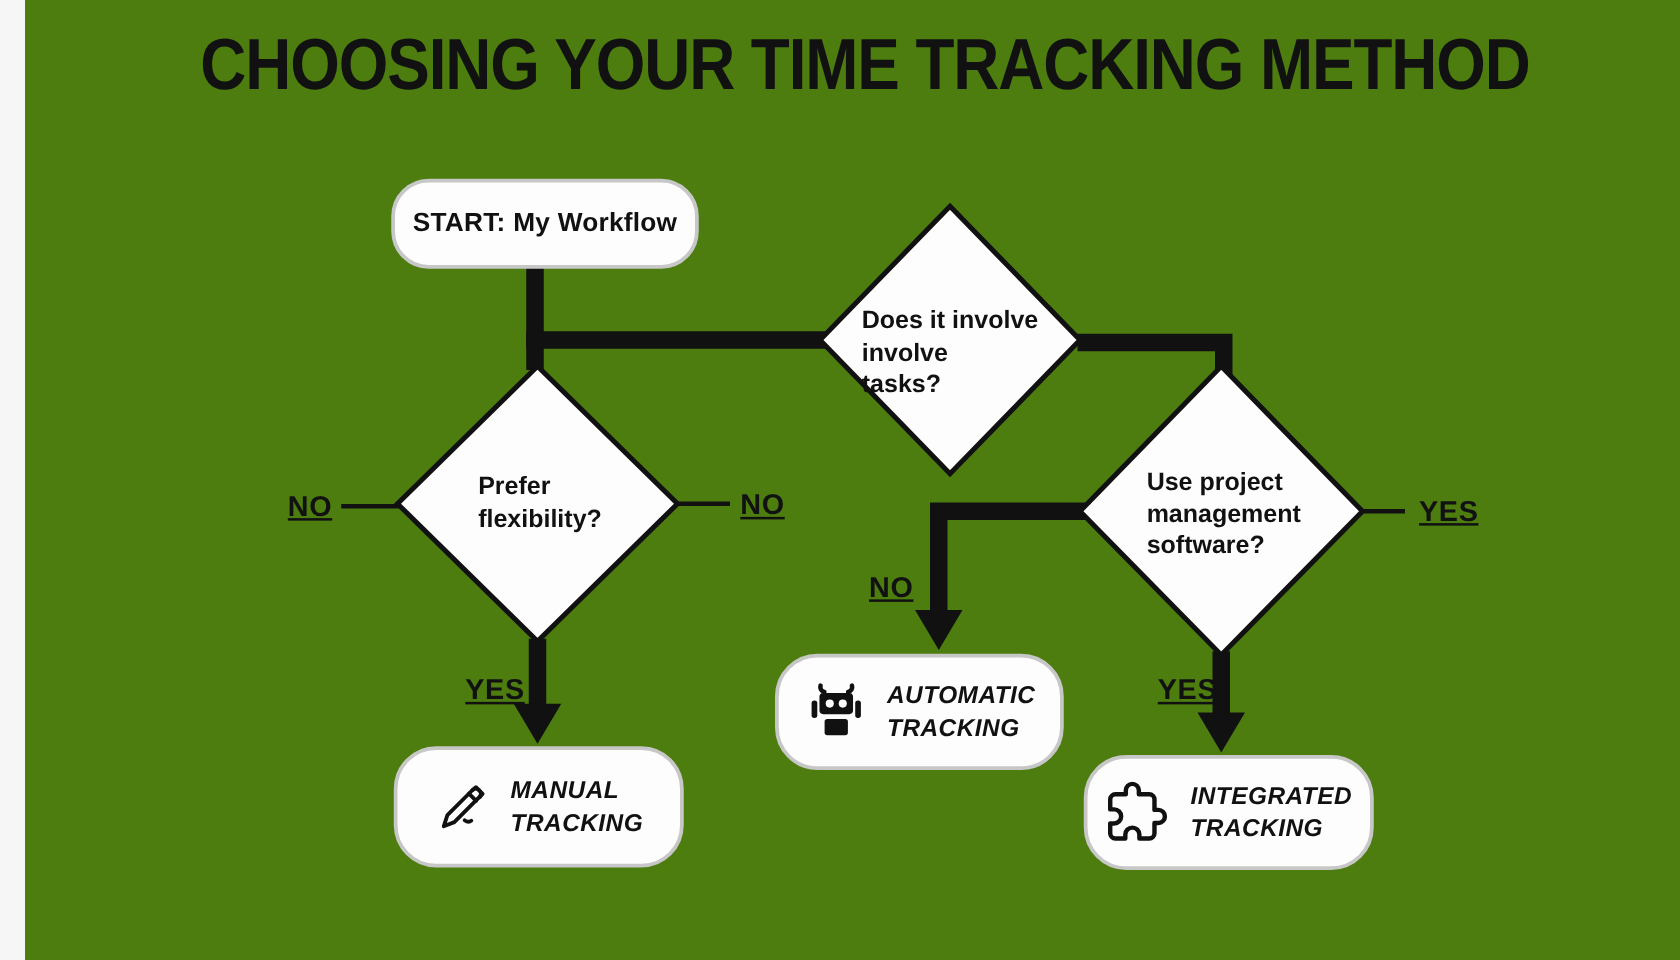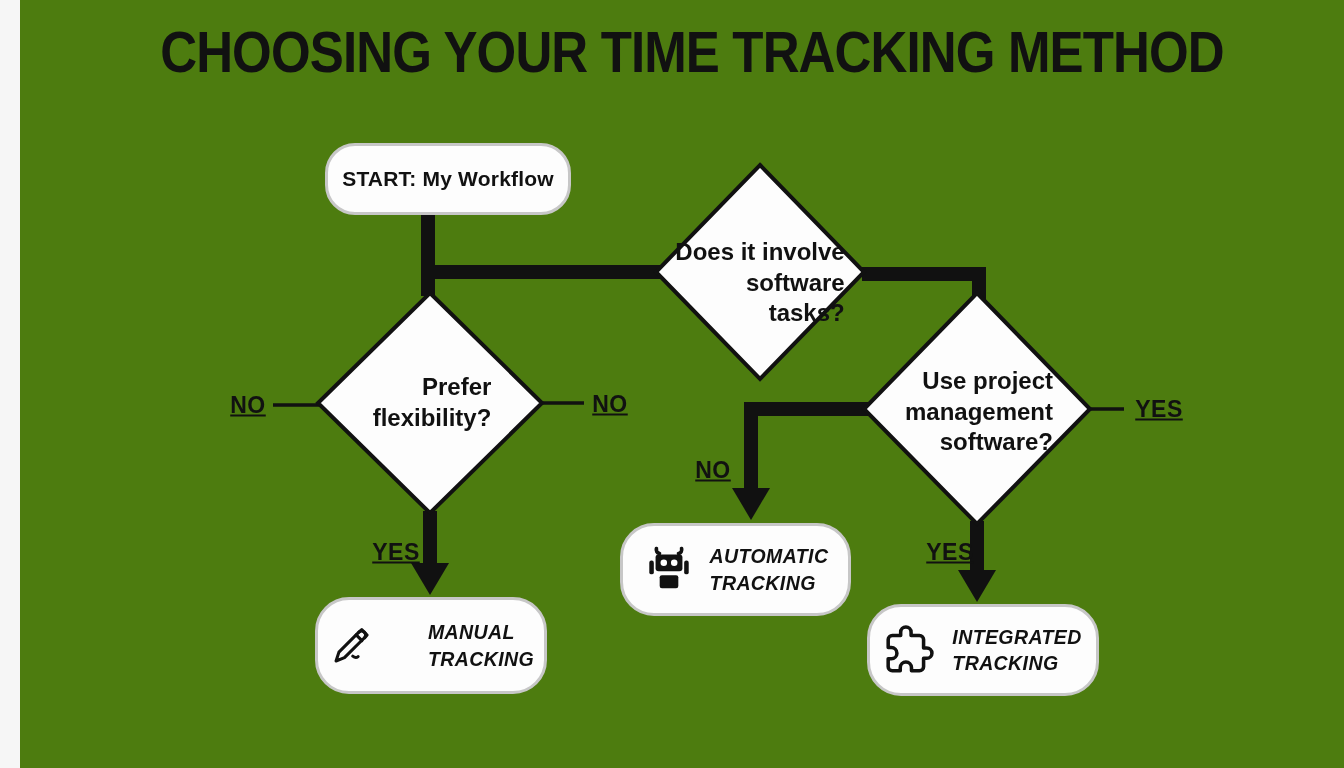--- a/index.html
+++ b/index.html
@@ -12,34 +12,34 @@
   .title{
     position:absolute;top:18px;left:0;width:100%;text-align:center;
     font-size:58px;font-weight:bold;letter-spacing:-1px;white-space:nowrap;
     transform:scaleX(.88);transform-origin:50% 50%;color:#111;
   }
   .box{
     position:absolute;box-sizing:border-box;background:#fdfdfd;
     border:3px solid #c7c7c7;border-radius:34px;
     display:flex;align-items:center;justify-content:center;
   }
-  .start-box{left:305px;top:143px;width:246px;height:72px;border-radius:30px;}
+  .start-box{left:293px;top:143px;width:246px;height:72px;border-radius:30px;}
   .start-box .start-label{font-size:21px;font-weight:bold;letter-spacing:.2px;}
   .result{gap:15px;padding:0 10px;}
   .result .label{
     font-weight:bold;font-size:19.5px;letter-spacing:.4px;line-height:1.34;text-align:left;font-style:italic;
   }
-  .manual-box{left:295px;top:597px;width:232px;height:97px;justify-content:space-between;}
+  .manual-box{left:295px;top:597px;width:232px;height:97px;}
   .automatic-box{left:600px;top:523px;width:231px;height:93px;}
   .integrated-box{left:847px;top:604px;width:232px;height:92px;gap:18px;}
   .icon{display:flex;align-items:center;justify-content:center;flex:0 0 auto;}
   .icon svg{display:block;}
   .dlabel{
     position:absolute;transform:translate(-50%,-50%);
-    text-align:right;font-weight:bold;font-size:24px;line-height:1.28;color:#111;
+    text-align:left;font-weight:bold;font-size:20px;line-height:1.28;color:#111;
   }
   .dlabel span{display:block;}
   .elabel{
     position:absolute;transform:translate(-50%,-50%);
     font-weight:bold;font-size:23px;letter-spacing:.5px;color:#111;text-decoration:underline;
   }
 </style>
 </head>
 <body>
 
@@ -76,21 +76,21 @@
   </svg>
 
   <div class="title">CHOOSING YOUR TIME TRACKING METHOD</div>
 
   <div class="box start-box">
     <span class="start-label">START: My Workflow</span>
   </div>
 
   <div class="dlabel" style="left:740px;top:283px;">
     <span>Does it involve</span>
-    <span>software</span>
+    <span>involve</span>
     <span>tasks?</span>
   </div>
   <div class="dlabel" style="left:412px;top:403px;">
     <span>Prefer</span>
     <span>flexibility?</span>
   </div>
   <div class="dlabel" style="left:959px;top:412px;">
     <span>Use project</span>
     <span>management</span>
     <span>software?</span>

